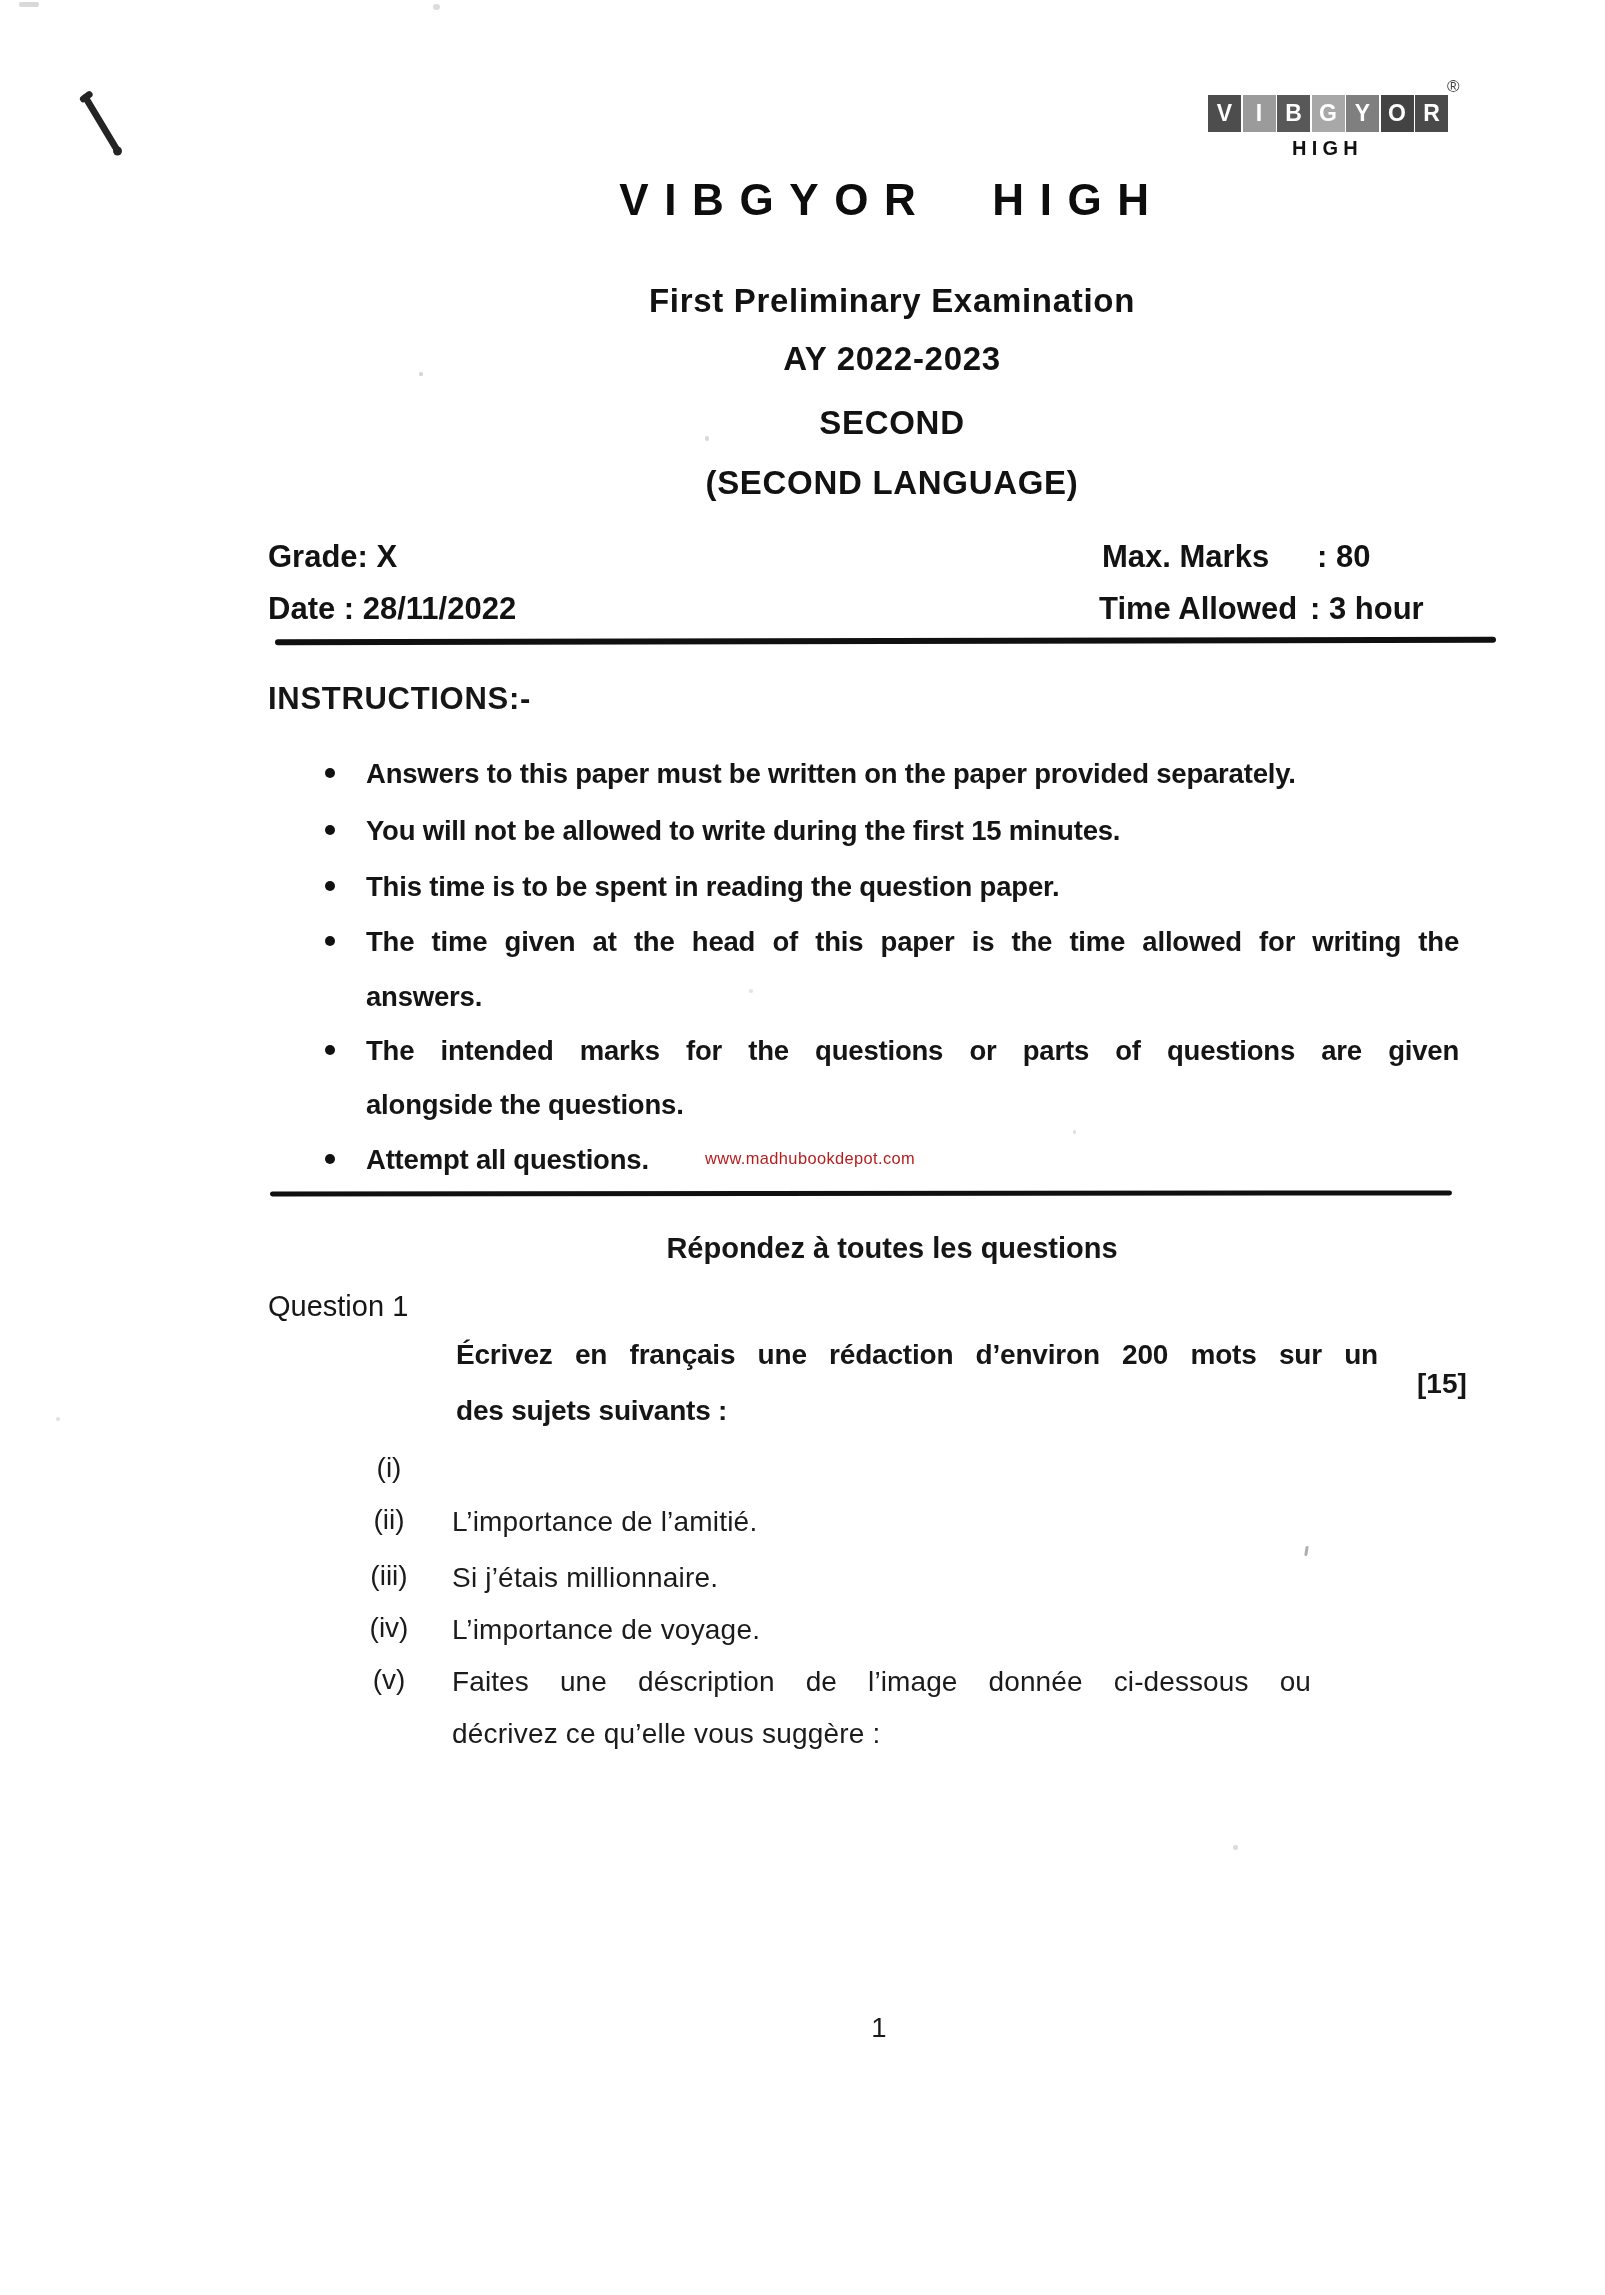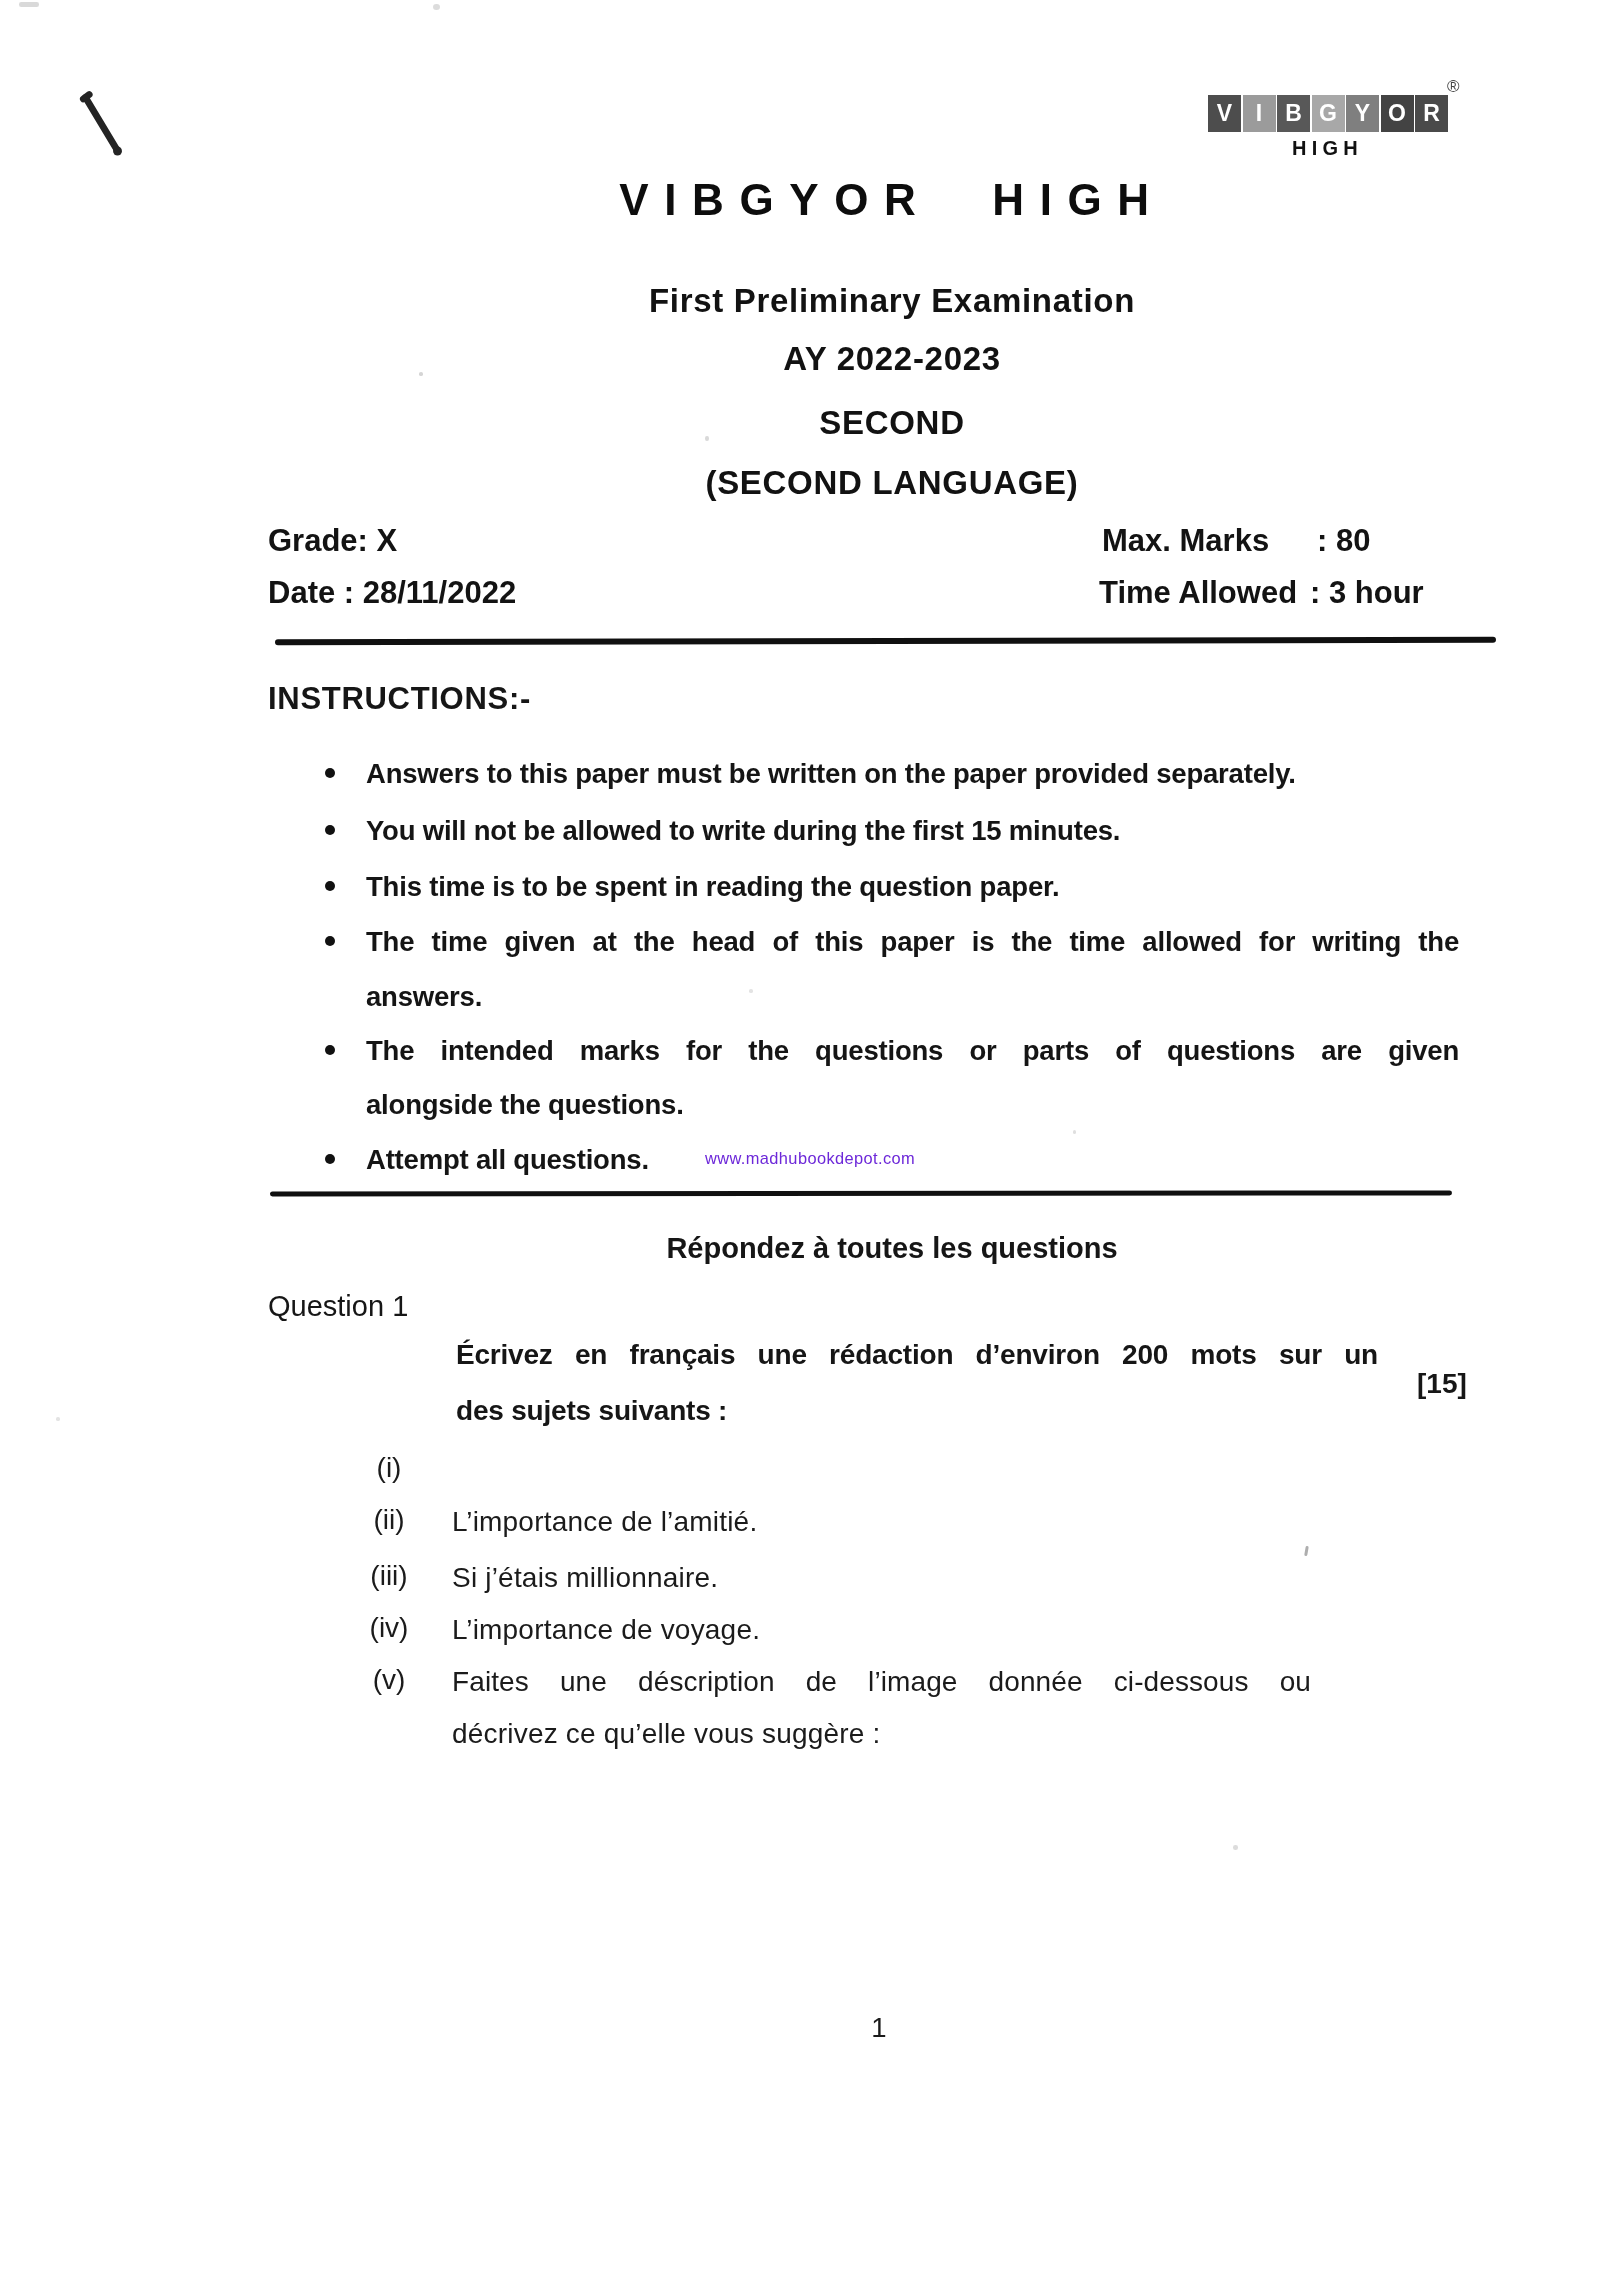--- a/index.html
+++ b/index.html
@@ -25,37 +25,37 @@
   .lb7{background:#4a4a4a;}
   .logo-high{letter-spacing:5.2px;font-size:20px;font-weight:bold;color:#111;text-align:center;}
   .logo-reg{font-size:17px;color:#444;}
 
   
   .main-title{
     font-size:44px;font-weight:bold;letter-spacing:15.6px;word-spacing:33px;
     color:#0d0d0d;white-space:nowrap;
   }
   .h-line{font-size:33px;font-weight:bold;letter-spacing:0.7px;color:#121212;}
-  .hdr{font-size:31px;font-weight:bold;color:#131313;white-space:nowrap;}
+  .hdr{font-size:31px;font-weight:bold;color:#131313;white-space:nowrap;margin-top:16px;}
 
   
   .rule{background:#101010;border-radius:3px;}
 
   
   .instr-title{font-size:31px;font-weight:bold;letter-spacing:0.7px;}
   .instr{
     font-size:27.5px;font-weight:bold;letter-spacing:-0.2px;line-height:34px;
     color:#151515;white-space:nowrap;
   }
   .bullet-item::before{
     content:"";position:absolute;left:-41px;top:11px;width:10.4px;height:10.4px;
     border-radius:50%;background:#111;
   }
   .stretch{text-align:justify;text-align-last:justify;white-space:normal;}
-  .watermark{font-size:16.4px;font-weight:normal;letter-spacing:0.4px;color:#6d28d9;text-align:center;}
+  .watermark{font-size:16.4px;font-weight:normal;letter-spacing:0.4px;color:#b91c1c;text-align:center;}
 
   
   .sec-head{font-size:29px;font-weight:bold;}
   .q-label{font-size:29px;font-weight:normal;}
   .q-intro{font-size:28px;font-weight:bold;letter-spacing:-0.2px;line-height:36px;}
   .marks{font-size:28px;font-weight:bold;}
   .item-num{font-size:28px;color:#1b1b1b;text-align:center;width:56px;}
   .item-text{font-size:28px;color:#1b1b1b;letter-spacing:0.2px;line-height:36px;white-space:nowrap;}
   .item-text.wide{white-space:normal;letter-spacing:0.1px;}
   .pageno{font-size:27.5px;color:#1a1a1a;}

